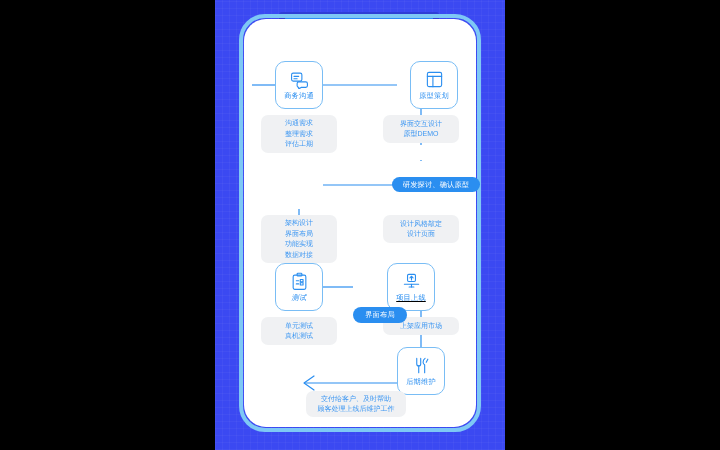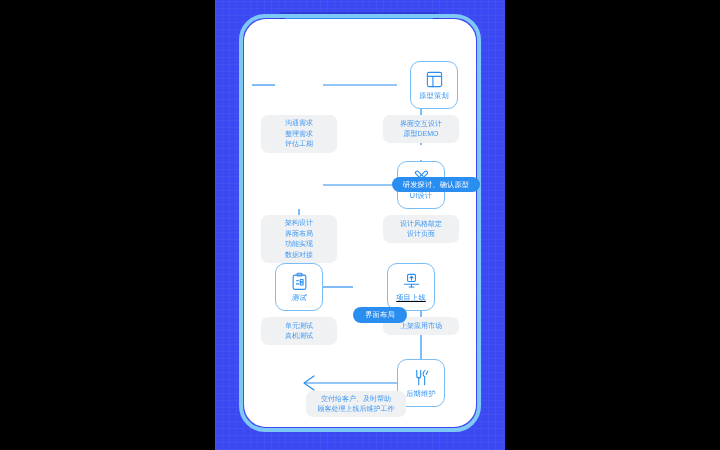--- a/index.html
+++ b/index.html
@@ -149,21 +149,21 @@
     margin-top: 32px;
   }
 
   
   #n-business  { left: 31px;  top: 42px; }
   #n-prototype { left: 166px; top: 42px; }
   #n-dev       { left: 31px;  top: 142px; }
   #n-ui        { left: 153px; top: 142px; }
   #n-test      { left: 31px;  top: 244px; font-style: italic; }
   #n-launch    { left: 143px; top: 244px; text-decoration: underline; }
-  #n-maintain  { left: 153px; top: 340px; }
+  #n-maintain  { left: 153px; top: 328px; }
 
   #d-business  { left: 17px;  top: 96px;  width: 76px; height: 38px; }
   #d-prototype { left: 139px; top: 96px;  width: 76px; height: 28px; }
   #d-dev       { left: 17px;  top: 196px; width: 76px; height: 48px; }
   #d-ui        { left: 139px; top: 196px; width: 76px; height: 28px; }
   #d-test      { left: 17px;  top: 298px; width: 76px; height: 28px; }
   #d-launch    { left: 139px; top: 298px; width: 76px; height: 18px; }
   #d-maintain  { left: 62px;  top: 372px; width: 100px; height: 26px; }
 
   #p-confirm { left: 148px; top: 126px; width: 88px; height: 15px; }
@@ -207,41 +207,40 @@
 
           <line x1="177" y1="292" x2="177" y2="340"></line>
 
           <line x1="153" y1="364" x2="60" y2="364"></line>
           <polyline points="70,357 60,364 70,371" stroke-linecap="round" stroke-linejoin="round"></polyline>
 
           <line x1="201" y1="66" x2="212" y2="66"></line>
         </g>
       </svg>
 
+      <div class="node" id="n-business">
+        <svg class="ico" viewBox="0 0 24 24" fill="none" stroke="#2a8ef0" stroke-width="1.4" stroke-linecap="round" stroke-linejoin="round">
+          <rect x="2" y="4" width="13" height="10" rx="2"></rect>
+          <line x1="5" y1="8" x2="11" y2="8"></line>
+          <line x1="5" y1="11" x2="9" y2="11"></line>
+          <path d="M9 17a2 2 0 0 1 2-2h9a2 2 0 0 1 2 2v3a2 2 0 0 1-2 2h-6l-3 2v-2a2 2 0 0 1-2-2z"></path>
+        </svg>
+        <span class="lbl">商务沟通</span>
+      </div>
 
       <div class="node" id="n-prototype">
         <svg class="ico" viewBox="0 0 24 24" fill="none" stroke="#2a8ef0" stroke-width="1.4" stroke-linecap="round" stroke-linejoin="round">
           <rect x="3" y="3" width="18" height="18" rx="2"></rect>
           <line x1="3" y1="8" x2="21" y2="8"></line>
           <line x1="10" y1="8" x2="10" y2="21"></line>
         </svg>
         <span class="lbl">原型策划</span>
       </div>
 
 
-      <div class="node" id="n-ui">
-        <svg class="ico" viewBox="0 0 24 24" fill="none" stroke="#2a8ef0" stroke-width="1.4" stroke-linecap="round" stroke-linejoin="round">
-          <path d="M4 20l6.5-6.5"></path>
-          <path d="M13 11l6-6a2 2 0 0 0-3-3l-6 6"></path>
-          <path d="M20 20l-6.5-6.5"></path>
-          <path d="M11 11L5 5a2 2 0 0 1 3-3l6 6"></path>
-          <circle cx="12" cy="12" r="1.4"></circle>
-        </svg>
-        <span class="lbl">UI设计</span>
-      </div>
 
       <div class="node" id="n-test">
         <svg class="ico" viewBox="0 0 24 24" fill="none" stroke="#2a8ef0" stroke-width="1.4" stroke-linecap="round" stroke-linejoin="round">
           <rect x="4" y="4" width="16" height="18" rx="2"></rect>
           <rect x="9" y="1.5" width="6" height="3.5" rx="1"></rect>
           <line x1="8" y1="11" x2="11" y2="11"></line>
           <line x1="8" y1="15" x2="11" y2="15"></line>
           <rect x="13" y="9.5" width="3.5" height="3"></rect>
           <rect x="13" y="13.5" width="3.5" height="3"></rect>
         </svg>

